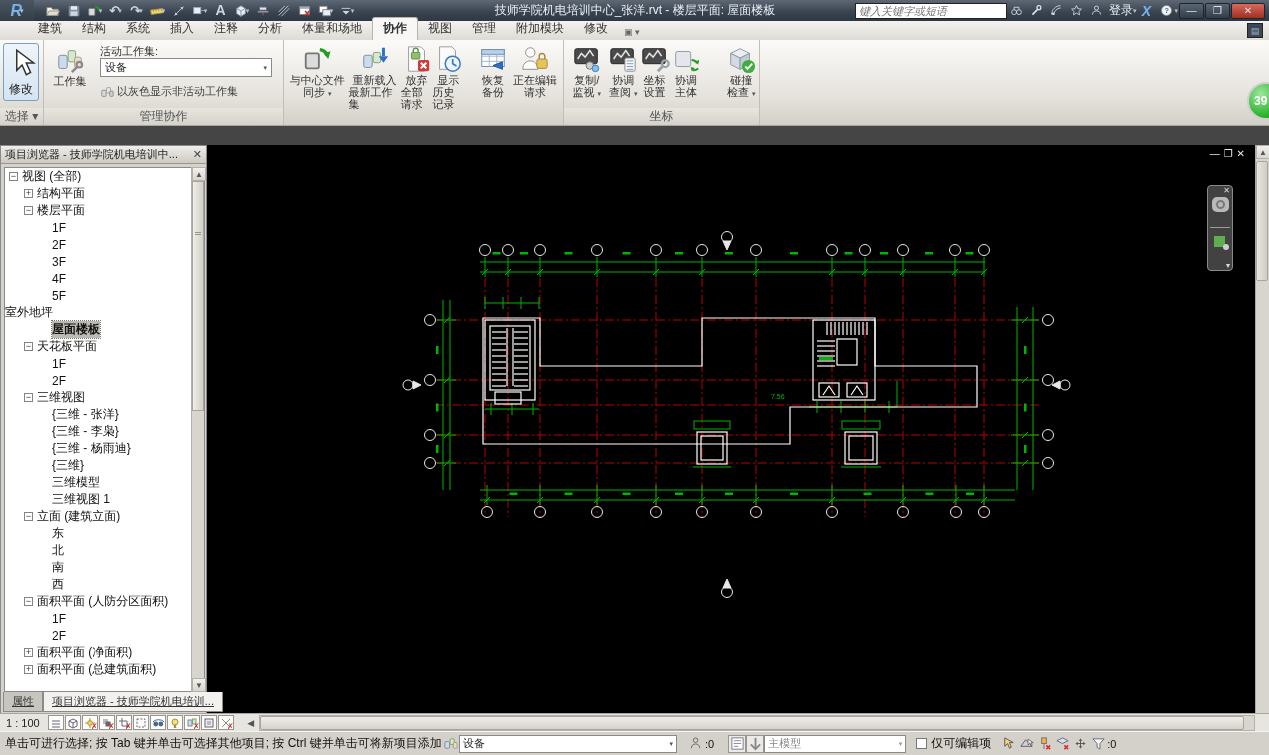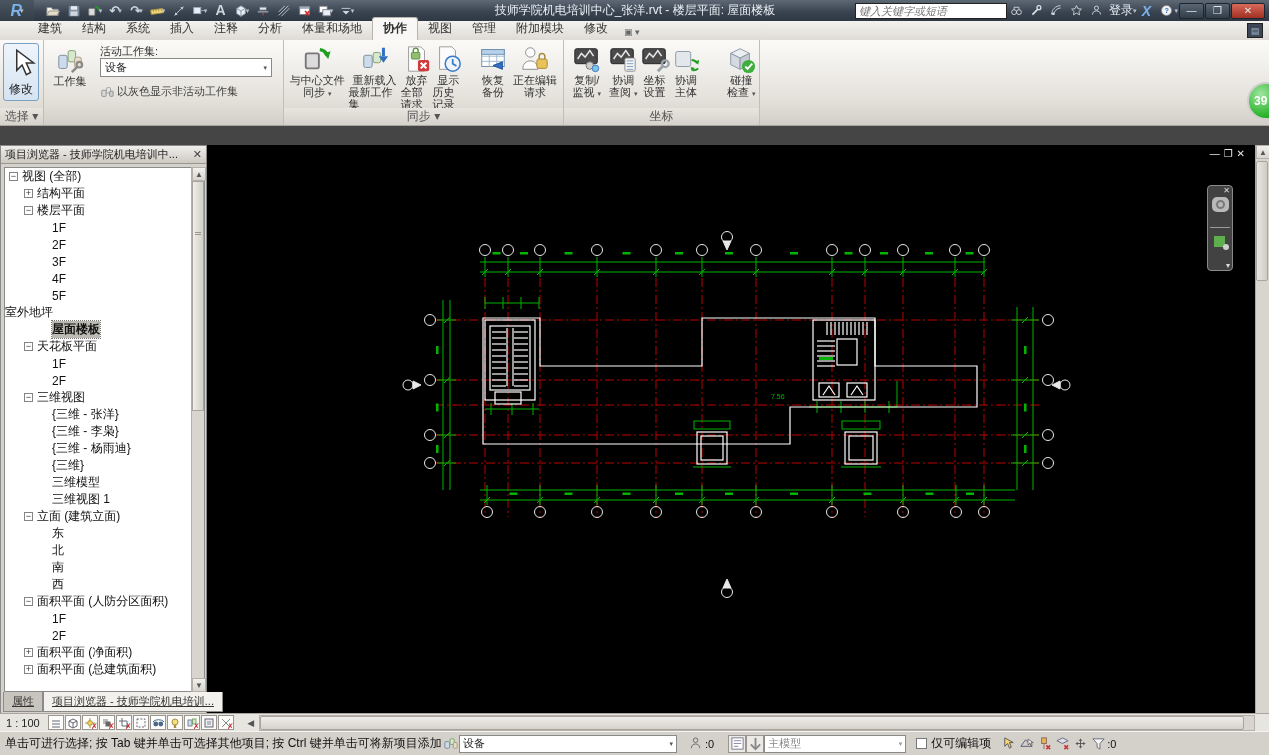--- a/index.html
+++ b/index.html
@@ -289,20 +289,21 @@
           <span class="qdd" style="color:#555">▾</span>
         </div>
       <div id="grayrow">
         <svg viewBox="0 0 16 16">
             <rect x="2" y="6" width="5" height="7" rx="1" fill="#d9d9d9" stroke="#8a8a8a"></rect>
             <rect x="7.5" y="3" width="4.5" height="6" rx="1" fill="#e6e6e6" stroke="#9a9a9a"></rect>
             <rect x="11" y="7" width="4" height="6" rx="1" fill="#cfcfcf" stroke="#8a8a8a"></rect>
           </svg>
         <span>以灰色显示非活动工作集</span>
       </div>
+      <div class="plabel">管理协作</div>
     </div>
 
     <div class="rpanel" style="width:280px">
       <div class="btnrow">
           <div class="bigbtn" style="width: 67px;">
             <svg viewBox="0 0 16 16">
               <rect x="2" y="5" width="7" height="8" rx="1" fill="#dcdcdc" stroke="#777"></rect>
               <path d="M9.5 3a5 5 0 0 1 4 3" stroke="#1f9e1f" stroke-width="1.8" fill="none"></path>
               <path d="M14 8l1.2-4.2L11.5 5z" fill="#1f9e1f"></path>
             </svg>
@@ -353,21 +354,20 @@
             <svg viewBox="0 0 32 32">
               <circle cx="11" cy="9" r="5" fill="#fdfdfd" stroke="#8a8a8a"></circle>
               <path d="M3 27c0-6 3.6-9 8-9s8 3 8 9z" fill="#fdfdfd" stroke="#8a8a8a"></path>
               <rect x="18" y="16" width="11" height="10" rx="2" fill="#e8c35a" stroke="#a8883a"></rect>
               <path d="M20.5 16v-3a3 3 0 0 1 6 0v3" fill="none" stroke="#a8883a" stroke-width="1.6"></path>
             </svg>
             <span>正在编辑</span>
             <span>请求</span>
           </div>
         </div>
-      <div class="plabel">同步 ▾</div>
     </div>
 
     <div class="rpanel" style="width:196px">
       <div class="btnrow">
           <div class="bigbtn" style="width: 45px;">
             <svg viewBox="0 0 32 32">
               <rect x="3" y="5" width="24" height="16" rx="2" fill="#4a4a4a" stroke="#222"></rect>
               <path d="M6 16l4-6 4 4 5-7 4 6" stroke="#e8e8e8" stroke-width="1.6" fill="none"></path>
               <circle cx="19" cy="23" r="4" fill="#cfcfcf" stroke="#777"></circle>
               <circle cx="25" cy="26" r="3.5" fill="#7ec3e8" stroke="#3a79c4"></circle>

